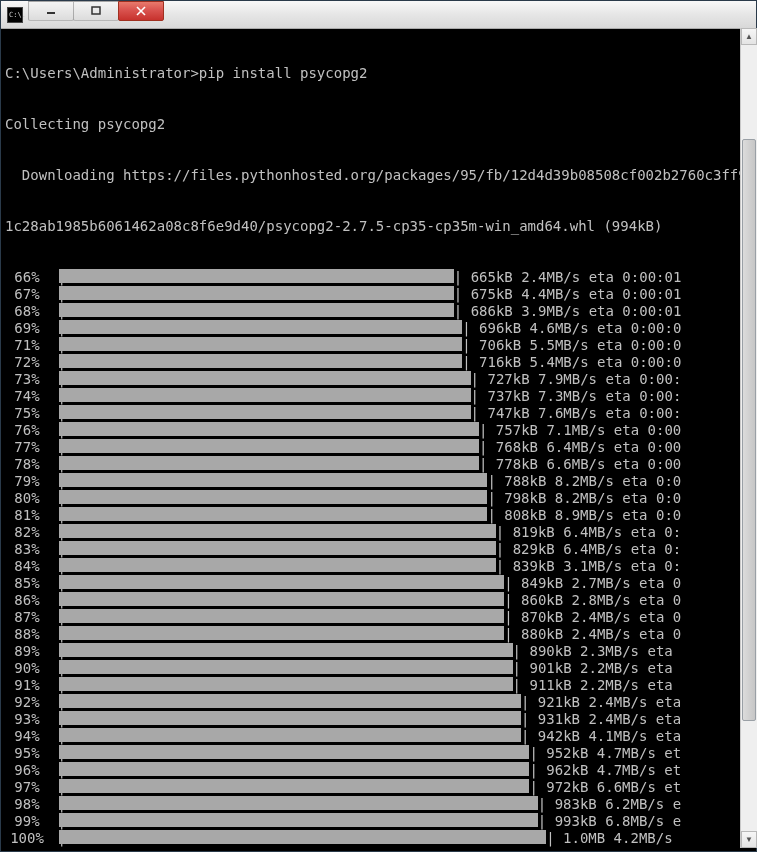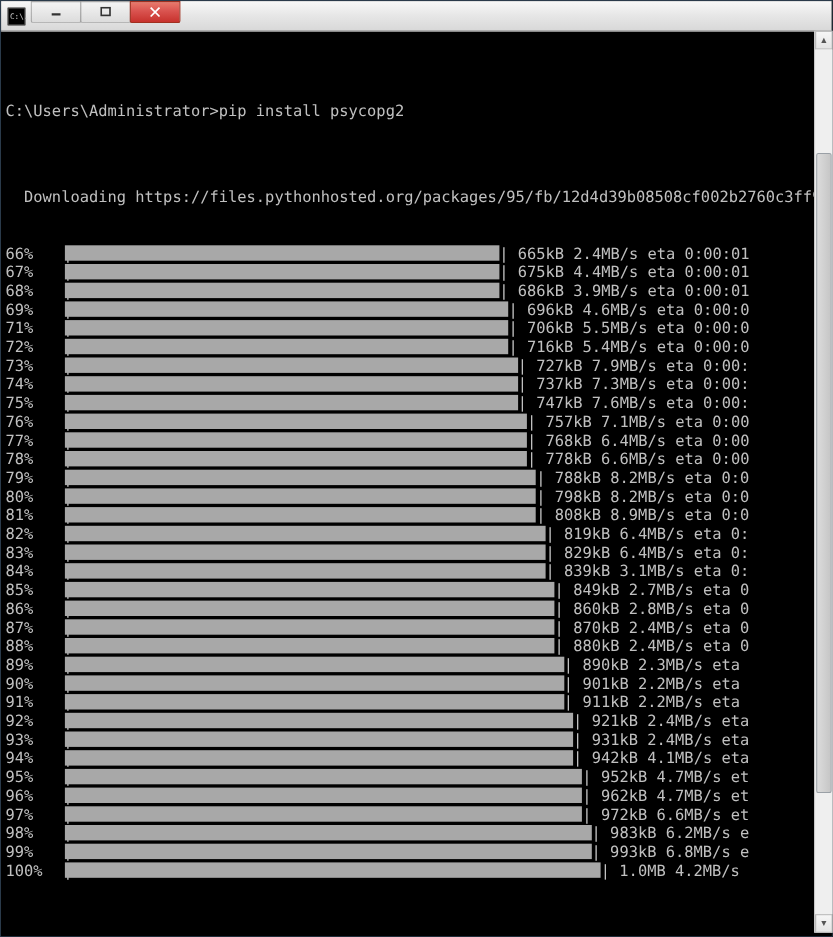--- a/index.html
+++ b/index.html
@@ -63,22 +63,22 @@
     color: #c0c0c0;
     font-family: "NSimSun", "SimSun", Consolas, "Lucida Console", monospace;
     font-size: 14px;
     line-height: 17px;
     padding: 2px 0 2px 4px;
     overflow: hidden;
     position: relative;
     white-space: pre;
   }
   .console-line { white-space: pre; display: flex; }
-  .prompt-line { white-space: pre; margin-top: 28px; }
-  .pct { width: 44px; display:inline-block; text-align:left; }
+  .prompt-line { white-space: pre; }
+  .pct { width: 44px; display:inline-block; text-align:center; }
   .bar-sep { display:inline-block; width:10px; text-align:center;}
   .bar-fill { display:inline-block; background:#a8a8a8; height:14px; vertical-align:middle; color:transparent; }
   .bar-stat { display:inline-block; }
   .scrollbar {
     position: absolute;
     right: 0; top: 28px;
     width: 17px;
     height: 820px;
     background: linear-gradient(to right, #e8e8e8, #f4f4f4);
     border-left: 1px solid #c8c8c8;
@@ -124,21 +124,23 @@
         <svg width="10" height="10">
             <line x1="1" y1="1" x2="9" y2="9" stroke="#fff" stroke-width="1.6"></line>
             <line x1="9" y1="1" x2="1" y2="9" stroke="#fff" stroke-width="1.6"></line>
           </svg>
       </div>
     </div>
   </div>
 
   <div class="console">
     <div class="prompt-line">C:\Users\Administrator&gt;pip install psycopg2</div>
+    <div class="prompt-line">Collecting psycopg2</div>
     <div class="prompt-line">  Downloading https://files.pythonhosted.org/packages/95/fb/12d4d39b08508cf002b2760c3ff9c0</div>
+    <div class="prompt-line">1c28ab1985b6061462a08c8f6e9d40/psycopg2-2.7.5-cp35-cp35m-win_amd64.whl (994kB)</div>
     <div id="progress-container"><div class="console-line"><span class="pct">66%</span><span class="bar-sep"> |</span><span class="bar-fill" style="width: 394.8px;"></span><span>| </span><span class="bar-stat">665kB 2.4MB/s eta 0:00:01</span></div><div class="console-line"><span class="pct">67%</span><span class="bar-sep"> |</span><span class="bar-fill" style="width: 394.8px;"></span><span>| </span><span class="bar-stat">675kB 4.4MB/s eta 0:00:01</span></div><div class="console-line"><span class="pct">68%</span><span class="bar-sep"> |</span><span class="bar-fill" style="width: 394.8px;"></span><span>| </span><span class="bar-stat">686kB 3.9MB/s eta 0:00:01</span></div><div class="console-line"><span class="pct">69%</span><span class="bar-sep"> |</span><span class="bar-fill" style="width: 403.2px;"></span><span>| </span><span class="bar-stat">696kB 4.6MB/s eta 0:00:0</span></div><div class="console-line"><span class="pct">71%</span><span class="bar-sep"> |</span><span class="bar-fill" style="width: 403.2px;"></span><span>| </span><span class="bar-stat">706kB 5.5MB/s eta 0:00:0</span></div><div class="console-line"><span class="pct">72%</span><span class="bar-sep"> |</span><span class="bar-fill" style="width: 403.2px;"></span><span>| </span><span class="bar-stat">716kB 5.4MB/s eta 0:00:0</span></div><div class="console-line"><span class="pct">73%</span><span class="bar-sep"> |</span><span class="bar-fill" style="width: 411.6px;"></span><span>| </span><span class="bar-stat">727kB 7.9MB/s eta 0:00:</span></div><div class="console-line"><span class="pct">74%</span><span class="bar-sep"> |</span><span class="bar-fill" style="width: 411.6px;"></span><span>| </span><span class="bar-stat">737kB 7.3MB/s eta 0:00:</span></div><div class="console-line"><span class="pct">75%</span><span class="bar-sep"> |</span><span class="bar-fill" style="width: 411.6px;"></span><span>| </span><span class="bar-stat">747kB 7.6MB/s eta 0:00:</span></div><div class="console-line"><span class="pct">76%</span><span class="bar-sep"> |</span><span class="bar-fill" style="width: 420px;"></span><span>| </span><span class="bar-stat">757kB 7.1MB/s eta 0:00</span></div><div class="console-line"><span class="pct">77%</span><span class="bar-sep"> |</span><span class="bar-fill" style="width: 420px;"></span><span>| </span><span class="bar-stat">768kB 6.4MB/s eta 0:00</span></div><div class="console-line"><span class="pct">78%</span><span class="bar-sep"> |</span><span class="bar-fill" style="width: 420px;"></span><span>| </span><span class="bar-stat">778kB 6.6MB/s eta 0:00</span></div><div class="console-line"><span class="pct">79%</span><span class="bar-sep"> |</span><span class="bar-fill" style="width: 428.4px;"></span><span>| </span><span class="bar-stat">788kB 8.2MB/s eta 0:0</span></div><div class="console-line"><span class="pct">80%</span><span class="bar-sep"> |</span><span class="bar-fill" style="width: 428.4px;"></span><span>| </span><span class="bar-stat">798kB 8.2MB/s eta 0:0</span></div><div class="console-line"><span class="pct">81%</span><span class="bar-sep"> |</span><span class="bar-fill" style="width: 428.4px;"></span><span>| </span><span class="bar-stat">808kB 8.9MB/s eta 0:0</span></div><div class="console-line"><span class="pct">82%</span><span class="bar-sep"> |</span><span class="bar-fill" style="width: 436.8px;"></span><span>| </span><span class="bar-stat">819kB 6.4MB/s eta 0:</span></div><div class="console-line"><span class="pct">83%</span><span class="bar-sep"> |</span><span class="bar-fill" style="width: 436.8px;"></span><span>| </span><span class="bar-stat">829kB 6.4MB/s eta 0:</span></div><div class="console-line"><span class="pct">84%</span><span class="bar-sep"> |</span><span class="bar-fill" style="width: 436.8px;"></span><span>| </span><span class="bar-stat">839kB 3.1MB/s eta 0:</span></div><div class="console-line"><span class="pct">85%</span><span class="bar-sep"> |</span><span class="bar-fill" style="width: 445.2px;"></span><span>| </span><span class="bar-stat">849kB 2.7MB/s eta 0</span></div><div class="console-line"><span class="pct">86%</span><span class="bar-sep"> |</span><span class="bar-fill" style="width: 445.2px;"></span><span>| </span><span class="bar-stat">860kB 2.8MB/s eta 0</span></div><div class="console-line"><span class="pct">87%</span><span class="bar-sep"> |</span><span class="bar-fill" style="width: 445.2px;"></span><span>| </span><span class="bar-stat">870kB 2.4MB/s eta 0</span></div><div class="console-line"><span class="pct">88%</span><span class="bar-sep"> |</span><span class="bar-fill" style="width: 445.2px;"></span><span>| </span><span class="bar-stat">880kB 2.4MB/s eta 0</span></div><div class="console-line"><span class="pct">89%</span><span class="bar-sep"> |</span><span class="bar-fill" style="width: 453.6px;"></span><span>| </span><span class="bar-stat">890kB 2.3MB/s eta </span></div><div class="console-line"><span class="pct">90%</span><span class="bar-sep"> |</span><span class="bar-fill" style="width: 453.6px;"></span><span>| </span><span class="bar-stat">901kB 2.2MB/s eta </span></div><div class="console-line"><span class="pct">91%</span><span class="bar-sep"> |</span><span class="bar-fill" style="width: 453.6px;"></span><span>| </span><span class="bar-stat">911kB 2.2MB/s eta </span></div><div class="console-line"><span class="pct">92%</span><span class="bar-sep"> |</span><span class="bar-fill" style="width: 462px;"></span><span>| </span><span class="bar-stat">921kB 2.4MB/s eta</span></div><div class="console-line"><span class="pct">93%</span><span class="bar-sep"> |</span><span class="bar-fill" style="width: 462px;"></span><span>| </span><span class="bar-stat">931kB 2.4MB/s eta</span></div><div class="console-line"><span class="pct">94%</span><span class="bar-sep"> |</span><span class="bar-fill" style="width: 462px;"></span><span>| </span><span class="bar-stat">942kB 4.1MB/s eta</span></div><div class="console-line"><span class="pct">95%</span><span class="bar-sep"> |</span><span class="bar-fill" style="width: 470.4px;"></span><span>| </span><span class="bar-stat">952kB 4.7MB/s et</span></div><div class="console-line"><span class="pct">96%</span><span class="bar-sep"> |</span><span class="bar-fill" style="width: 470.4px;"></span><span>| </span><span class="bar-stat">962kB 4.7MB/s et</span></div><div class="console-line"><span class="pct">97%</span><span class="bar-sep"> |</span><span class="bar-fill" style="width: 470.4px;"></span><span>| </span><span class="bar-stat">972kB 6.6MB/s et</span></div><div class="console-line"><span class="pct">98%</span><span class="bar-sep"> |</span><span class="bar-fill" style="width: 478.8px;"></span><span>| </span><span class="bar-stat">983kB 6.2MB/s e</span></div><div class="console-line"><span class="pct">99%</span><span class="bar-sep"> |</span><span class="bar-fill" style="width: 478.8px;"></span><span>| </span><span class="bar-stat">993kB 6.8MB/s e</span></div><div class="console-line"><span class="pct">100%</span><span class="bar-sep"> |</span><span class="bar-fill" style="width: 487.2px;"></span><span>| </span><span class="bar-stat">1.0MB 4.2MB/s</span></div></div>
     
     
     
     
     
     
     
   </div>
 

